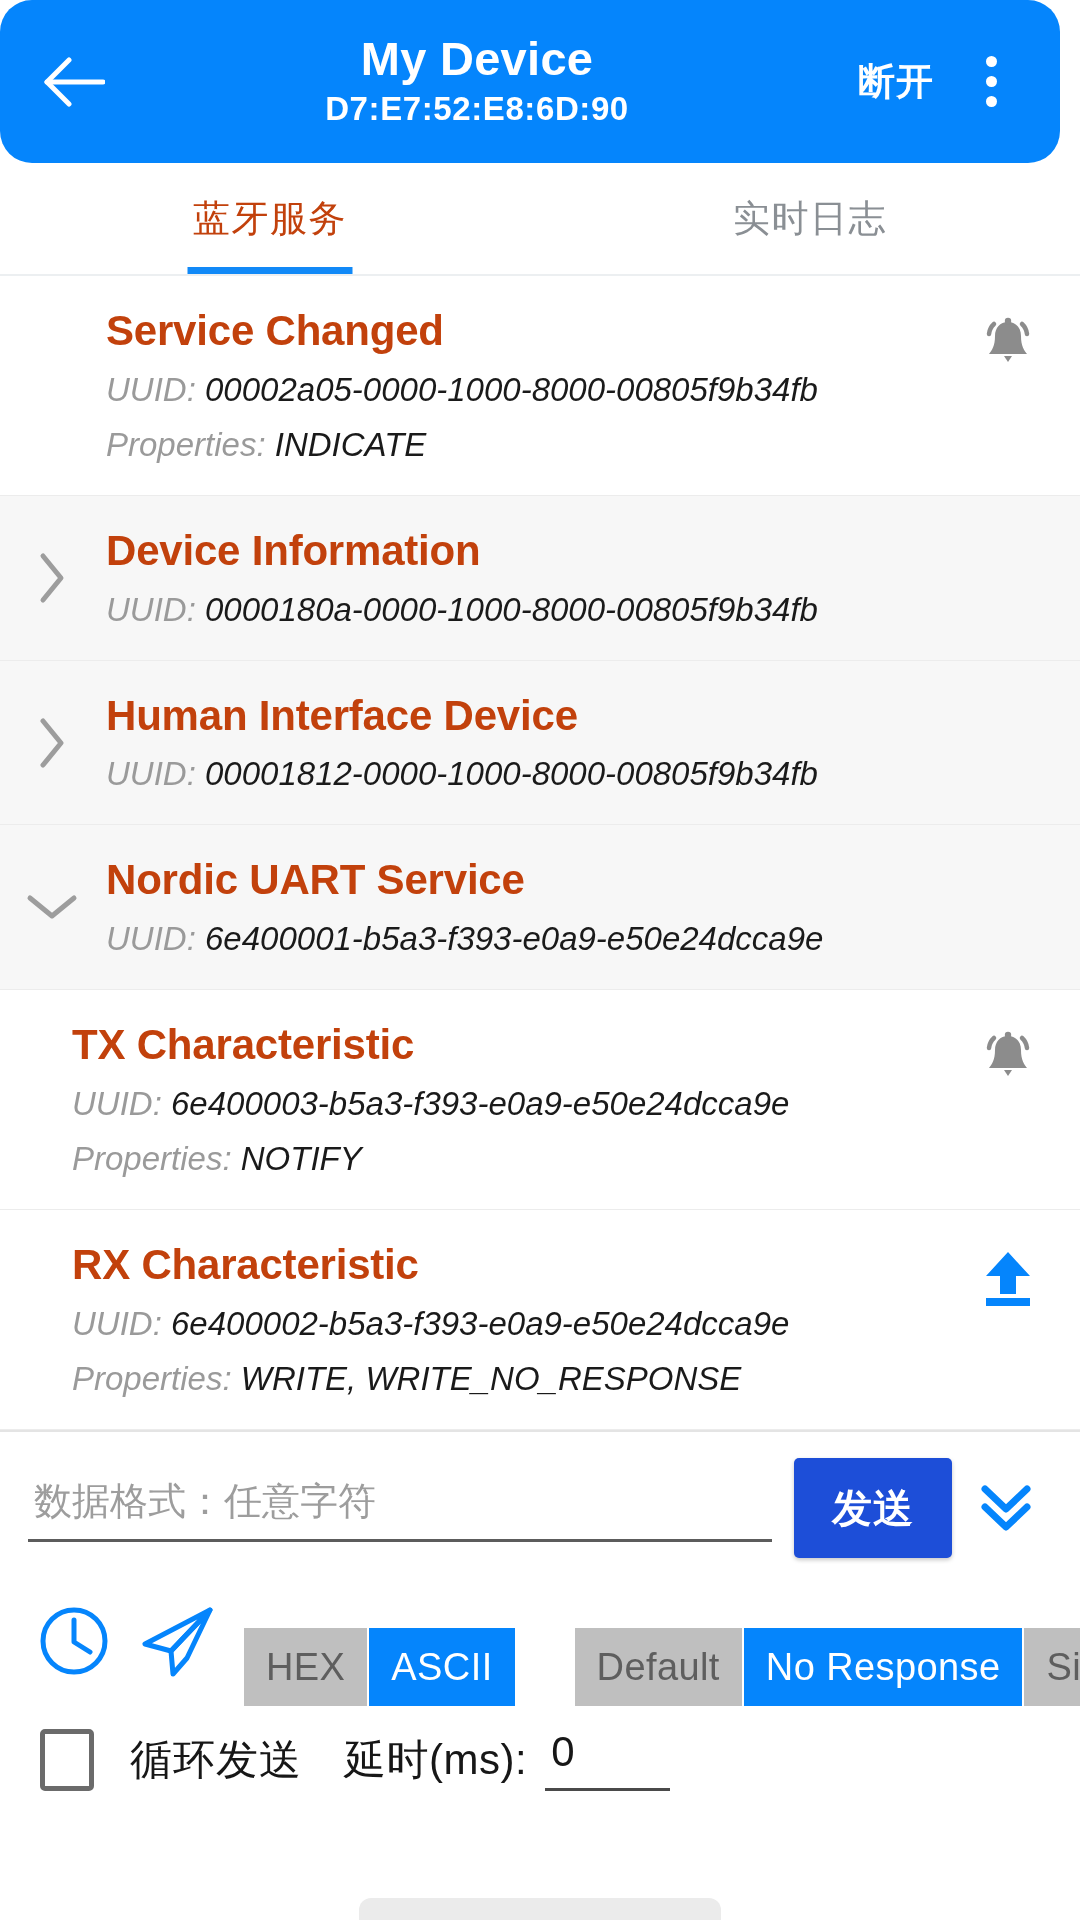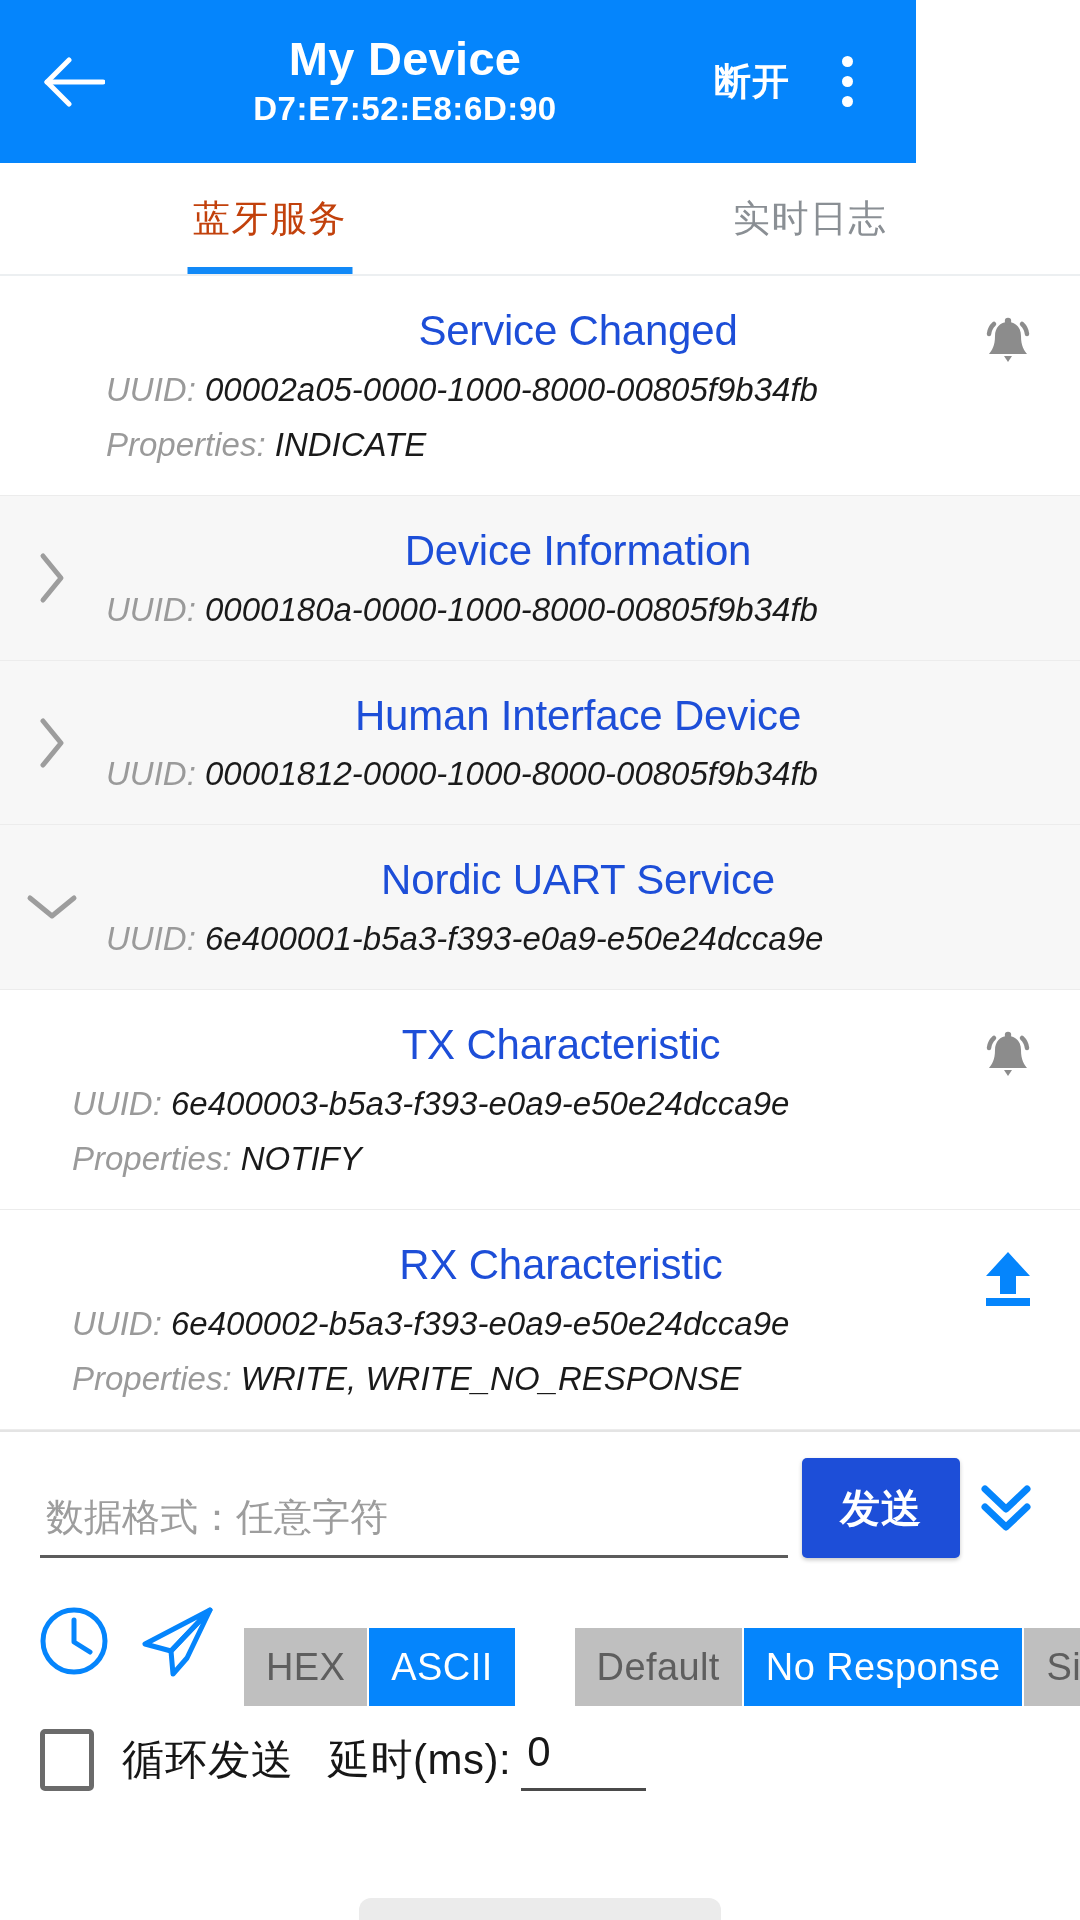--- a/index.html
+++ b/index.html
@@ -7,26 +7,27 @@
     width: 1080px;
     height: 1920px;
     background: #ffffff;
     font-family: "Liberation Sans", "DejaVu Sans", sans-serif;
     overflow: hidden;
   }
 
   
   .appbar {
     position: relative;
-    width: 916px;
+    width: 1060px;
     height: 163px;
     background: #0585fc;
     display: flex;
     align-items: center;
     padding: 0 26px;
+    border-radius: 32px;
   }
   .back-btn {
     width: 96px;
     height: 96px;
     display: flex;
     align-items: center;
     justify-content: center;
     flex: 0 0 auto;
   }
   .back-btn svg { display: block; }
@@ -132,25 +133,24 @@
     top: 50%;
     transform: translateY(-50%);
     width: 52px;
     height: 52px;
     display: flex;
     align-items: center;
     justify-content: center;
   }
   .row-title {
     font-size: 42px;
-    font-weight: normal;
-    color: #1d4ed8;
+    font-weight: bold;
+    color: #c2410c;
     line-height: 1.3;
     letter-spacing: -0.2px;
-    text-align: center;
   }
   .row-line {
     font-size: 33px;
     color: #1a1a1a;
     line-height: 1.46;
     margin-top: 7px;
     letter-spacing: 0px;
     font-style: italic;
   }
   .row-line .lbl { color: #9a9a9a; }
@@ -161,24 +161,24 @@
     width: 72px;
     height: 72px;
     display: flex;
     align-items: center;
     justify-content: center;
   }
 
   
   .sendbar {
     width: 1080px;
-    padding: 26px 28px 6px 40px;
-    display: flex;
-    align-items: flex-end;
-    gap: 0;
+    padding: 26px 28px 6px 28px;
+    display: flex;
+    align-items: flex-start;
+    gap: 8px;
     background: #ffffff;
     border-top: 2px solid #e4e4e4;
   }
   .input-wrap {
     flex: 1 1 auto;
     margin-right: 14px;
     padding-top: 14px;
   }
   .data-input {
     width: 100%;
@@ -256,20 +256,21 @@
   }
   .seg:last-child { border-right: none; }
   .seg.on { background: #0585fc; color: #ffffff; }
 
   
   .looprow {
     width: 1080px;
     display: flex;
     align-items: center;
     padding: 22px 38px 0 40px;
+    gap: 8px;
   }
   .checkbox {
     width: 54px;
     height: 62px;
     border: 5px solid #6b6b6b;
     border-radius: 5px;
     background: #ffffff;
     flex: 0 0 auto;
   }
   .loop-label {

